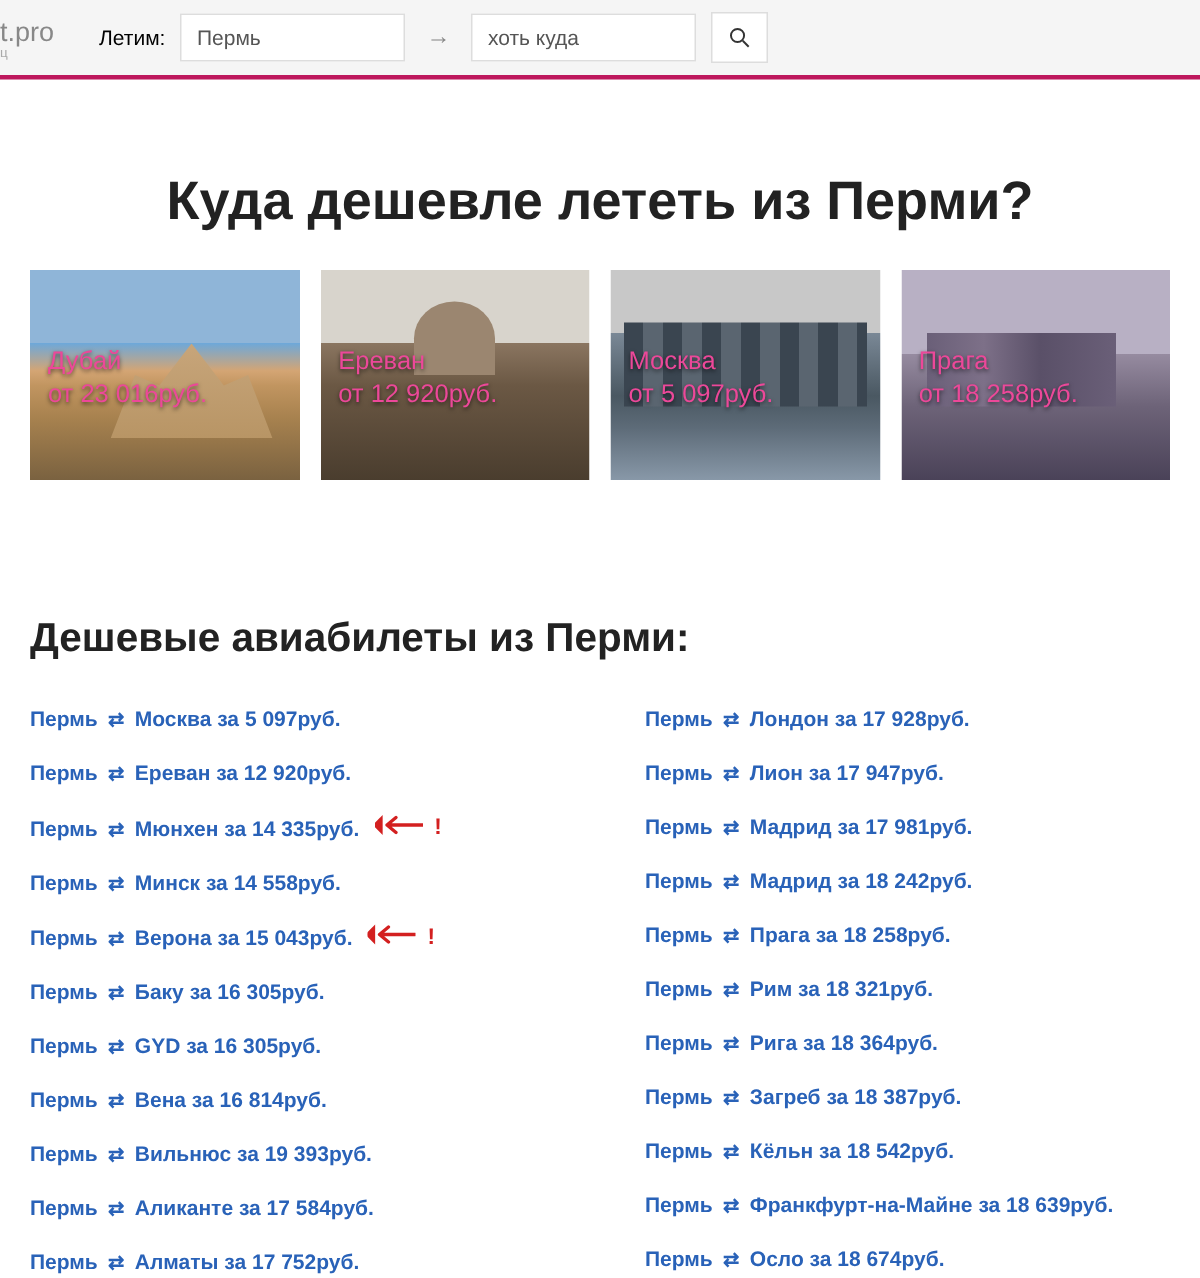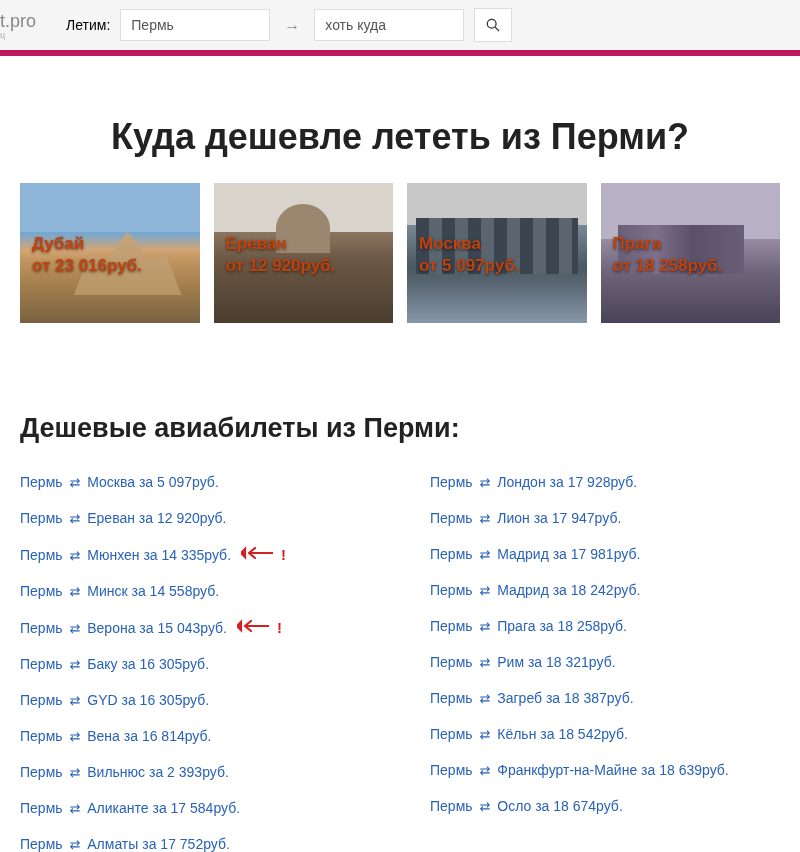--- a/index.html
+++ b/index.html
@@ -1,40 +1,40 @@
 <!DOCTYPE html>
 <html><head>
   <meta charset="utf-8">
   <style>
     * { box-sizing: border-box; margin: 0; padding: 0; }
     body { font-family: -apple-system, BlinkMacSystemFont, Arial, sans-serif; background: #fff; width: 800px; }
     
-    .topbar { background: #f5f5f5; border-bottom: 6px solid #be185d; padding: 8px 0; display: flex; align-items: center; gap: 10px; }
+    .topbar { background: #f5f5f5; border-bottom: 3px solid #be185d; padding: 8px 0; display: flex; align-items: center; gap: 10px; }
     .logo { font-size: 18px; color: #888; padding: 0 8px 0 0; }
     .logo-sub { font-size: 9px; color: #aaa; display: block; margin-top: -2px; }
     .label-fly { font-weight: normal; font-size: 14px; margin-left: 12px; }
     .input { border: 1px solid #ddd; background: #fff; padding: 7px 10px; font-size: 14px; width: 150px; color: #555; }
     .arrow { color: #888; font-size: 16px; padding: 0 4px; }
     .search-btn { border: 1px solid #ddd; background: #fff; width: 38px; height: 34px; cursor: pointer; display: flex; align-items: center; justify-content: center; }
     .search-btn svg { width: 14px; height: 14px; }
     
     .main { padding: 0 20px; }
     .heading { text-align: center; font-size: 36px; font-weight: bold; margin: 60px 0 25px; color: #222; }
     
     .cards { display: flex; gap: 14px; justify-content: space-between; }
     .card { position: relative; width: 180px; height: 140px; overflow: hidden; cursor: pointer; }
     .card-bg { position: absolute; inset: 0; }
-    .card-text { position: absolute; left: 12px; top: 50px; color: #c2410c; font-size: 17px; font-weight: bold; line-height: 1.3; text-shadow: 0 1px 3px rgba(0,0,0,0.6); z-index: 2; }
+    .card-text { position: absolute; left: 12px; top: 50px; color: #ec4899; font-size: 17px; font-weight: normal; line-height: 1.3; text-shadow: 0 1px 3px rgba(0,0,0,0.6); z-index: 2; }
     
     .heading2 { font-size: 27px; font-weight: bold; margin: 90px 0 30px; color: #222; }
     
     .cols { display: flex; gap: 60px; padding: 0 0 30px; }
     .col { flex: 1; }
     .route { display: flex; align-items: center; margin-bottom: 20px; font-size: 14px; }
-    .route a { color: #2962b8; text-decoration: none; cursor: pointer; }
+    .route a { color: #2962b8; text-decoration: none; cursor: pointer; font-weight: bold; }
     .swap { font-size: 13px; margin: 0 3px; color: #2962b8; }
     .hl-arrow { margin-left: 10px; }
     .hl-arrow svg { width: 32px; height: 14px; }
     .hl-ex { margin-left: 8px; font-size: 15px; color: #d32020; font-weight: bold; }
     
     
     .bg1 { background: linear-gradient(to bottom, #8fb5d8 0%, #8fb5d8 35%, #6fa8d8 35%, #d4a574 48%, #c19560 55%, #a8824f 70%, #7a6240 100%); }
     .bg1::after { content:''; position:absolute; left:30%; right:10%; top:30%; bottom:20%; background: linear-gradient(#c9a77d, #b89565); clip-path: polygon(0 100%, 15% 40%, 30% 50%, 50% 10%, 70% 50%, 85% 40%, 100% 100%); }
     .bg2 { background: linear-gradient(to bottom, #d8d4cc 0%, #d8d4cc 35%, #8a7560 35%, #6b5844 55%, #4a3d2e 100%); }
     .bg2::before { content:''; position:absolute; left:35%; top:15%; width:30%; height:35%; background:#9b8670; border-radius: 50% 50% 0 0; }
@@ -127,21 +127,21 @@
         <div class="route">
           <a><span>Пермь</span> <span class="swap">⇄</span> <span>Баку</span> <span>за</span> <span>16 305руб.</span></a>
         </div>
         <div class="route">
           <a><span>Пермь</span> <span class="swap">⇄</span> <span>GYD</span> <span>за</span> <span>16 305руб.</span></a>
         </div>
         <div class="route">
           <a><span>Пермь</span> <span class="swap">⇄</span> <span>Вена</span> <span>за</span> <span>16 814руб.</span></a>
         </div>
         <div class="route">
-          <a><span>Пермь</span> <span class="swap">⇄</span> <span>Вильнюс</span> <span>за</span> <span>2 393руб.</span></a>
+          <a><span>Пермь</span> <span class="swap">⇄</span> <span>Вильнюс</span> <span>за</span> <span>19 393руб.</span></a>
         </div>
         <div class="route">
           <a><span>Пермь</span> <span class="swap">⇄</span> <span>Аликанте</span> <span>за</span> <span>17 584руб.</span></a>
         </div>
         <div class="route">
           <a><span>Пермь</span> <span class="swap">⇄</span> <span>Алматы</span> <span>за</span> <span>17 752руб.</span></a>
         </div>
       </div>
     <div class="col" id="col-right">
         <div class="route">
@@ -156,20 +156,23 @@
         <div class="route">
           <a><span>Пермь</span> <span class="swap">⇄</span> <span>Мадрид</span> <span>за</span> <span>18 242руб.</span></a>
         </div>
         <div class="route">
           <a><span>Пермь</span> <span class="swap">⇄</span> <span>Прага</span> <span>за</span> <span>18 258руб.</span></a>
         </div>
         <div class="route">
           <a><span>Пермь</span> <span class="swap">⇄</span> <span>Рим</span> <span>за</span> <span>18 321руб.</span></a>
         </div>
         <div class="route">
+          <a><span>Пермь</span> <span class="swap">⇄</span> <span>Рига</span> <span>за</span> <span>18 364руб.</span></a>
+        </div>
+        <div class="route">
           <a><span>Пермь</span> <span class="swap">⇄</span> <span>Загреб</span> <span>за</span> <span>18 387руб.</span></a>
         </div>
         <div class="route">
           <a><span>Пермь</span> <span class="swap">⇄</span> <span>Кёльн</span> <span>за</span> <span>18 542руб.</span></a>
         </div>
         <div class="route">
           <a><span>Пермь</span> <span class="swap">⇄</span> <span>Франкфурт-на-Майне</span> <span>за</span> <span>18 639руб.</span></a>
         </div>
         <div class="route">
           <a><span>Пермь</span> <span class="swap">⇄</span> <span>Осло</span> <span>за</span> <span>18 674руб.</span></a>

